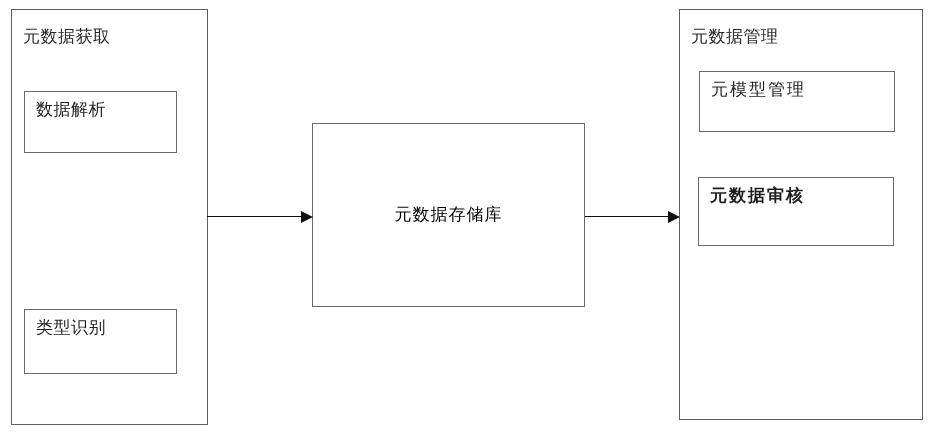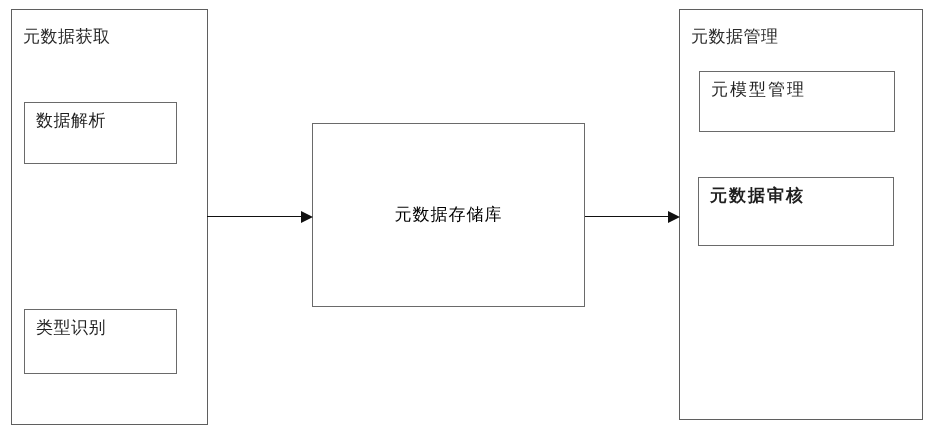--- a/index.html
+++ b/index.html
@@ -88,21 +88,21 @@
   }
 </style>
 </head>
 <body>
 
 <div id="canvas">
 
   <div class="box group-box" style="left:11px; top:9px; width:197px; height:416px;">
     <div class="group-title" style="left:11px; top:17px;">元数据获取</div>
 
-    <div class="box leaf-box" style="left:12px; top:92px; width:153px; height:62px;text-decoration:underline;">
+    <div class="box leaf-box" style="left:12px; top:81px; width:153px; height:62px;text-decoration:underline;">
       <span class="leaf-label">数据解析</span>
     </div>
 
     <div class="box leaf-box" style="left:12px; top:299px; width:153px; height:65px;">
       <span class="leaf-label">类型识别</span>
     </div>
   </div>
 
   <div class="box store-box" style="left:312px; top:123px; width:273px; height:184px;">
     <span class="store-label">元数据存储库</span>

